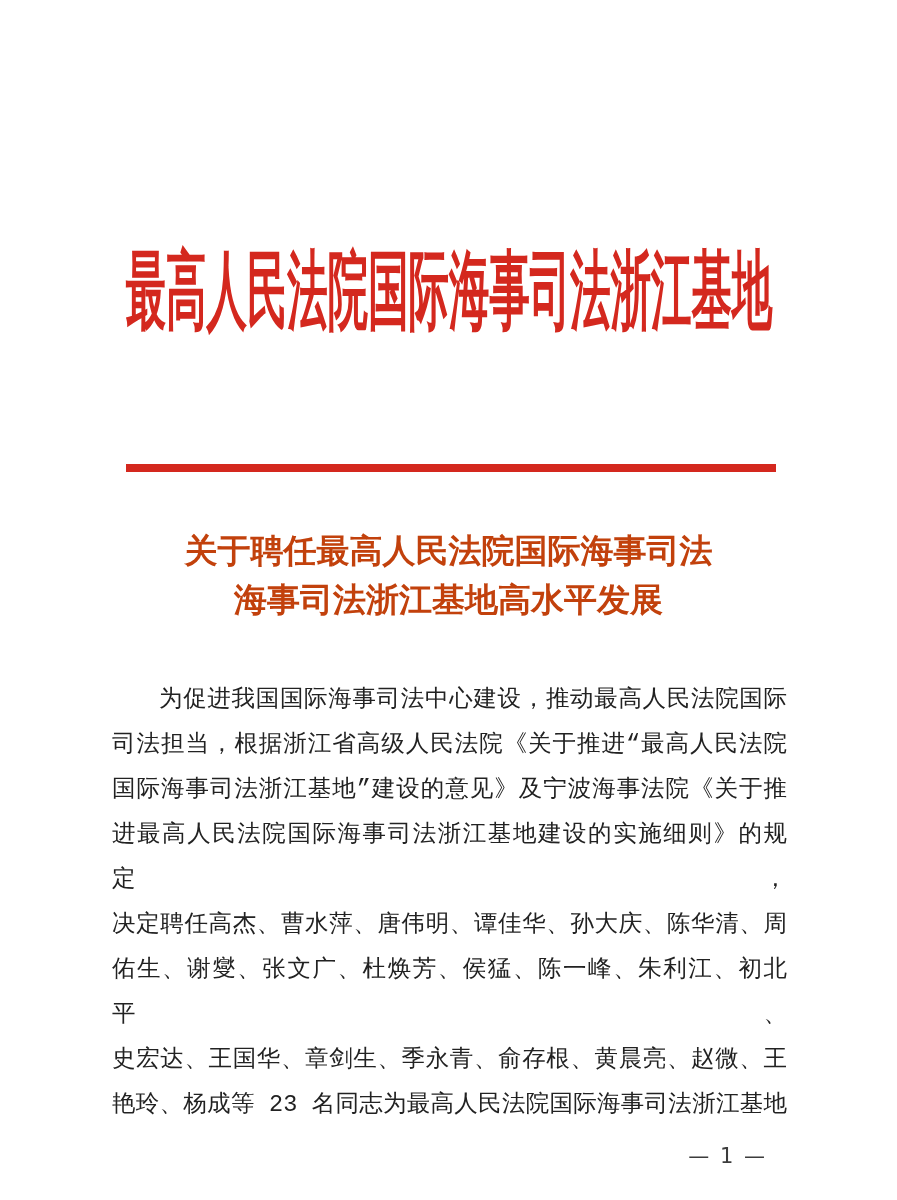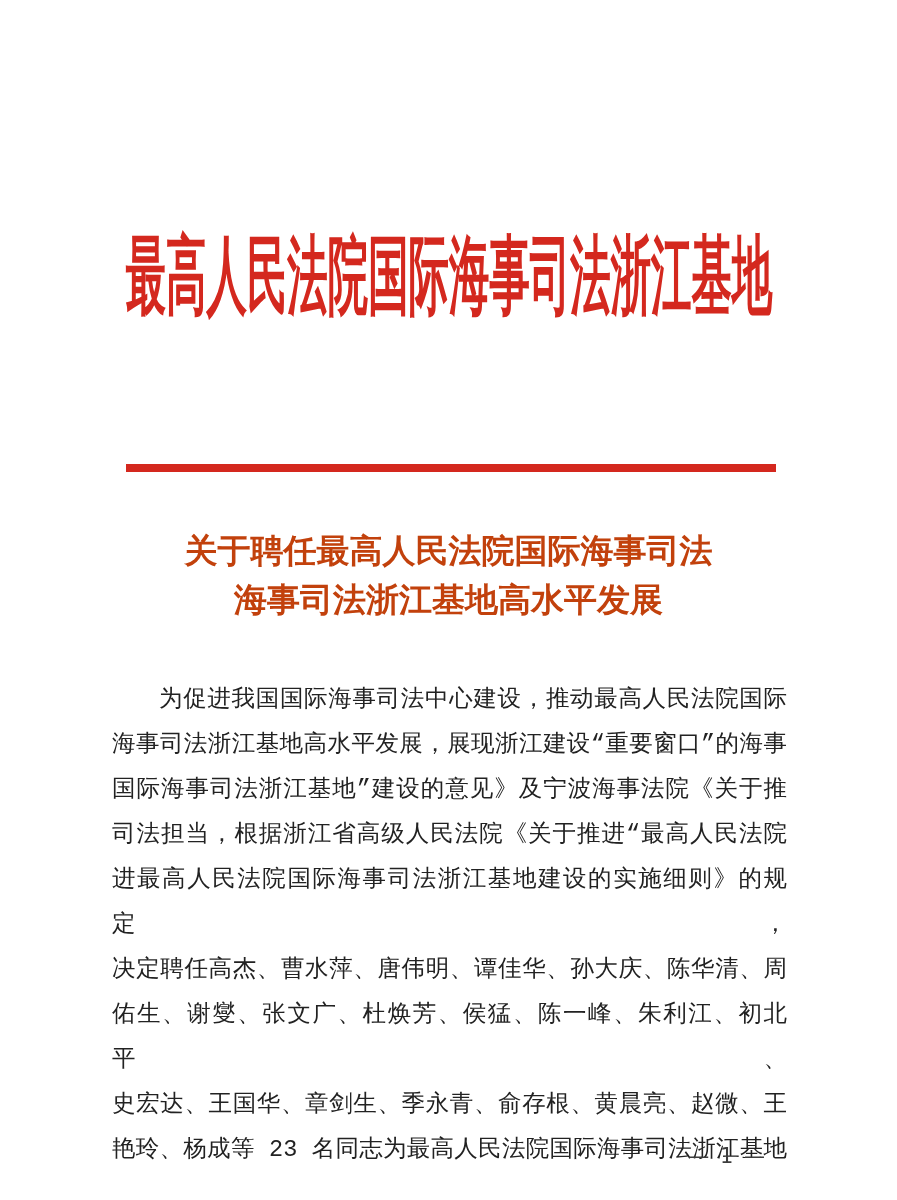--- a/index.html
+++ b/index.html
@@ -11,21 +11,21 @@
     height: 1200px;
     margin: 0 auto;
     background: #ffffff;
     overflow: hidden;
     font-family: "Liberation Serif", "DejaVu Serif", serif;
     color: #1a1a1a;
   }
   
   .letterhead-wrap {
     position: absolute;
-    top: 227px;
+    top: 242px;
     left: 0;
     width: 100%;
     display: flex;
     justify-content: center;
   }
   .letterhead {
     font-size: 86px;
     line-height: 1.15;
     font-weight: bold;
     color: var(--accent-red);
@@ -107,23 +107,22 @@
 
   <div class="red-rule"></div>
 
   <div class="doc-title">
     <div>关于聘任最高人民法院国际海事司法</div>
     <div>海事司法浙江基地高水平发展</div>
   </div>
 
   <div class="body-block">
       <div class="body-line indent">为促进我国国际海事司法中心建设，推动最高人民法院国际</div>
-      <div class="body-line">海事司法浙江基地高水平发展，展现浙江建设“重要窗口”的海事</div>
+      <div class="body-line">司法担当，根据浙江省高级人民法院《关于推进“最高人民法院</div>
       <div class="body-line">国际海事司法浙江基地”建设的意见》及宁波海事法院《关于推</div>
-      <div class="body-line">司法担当，根据浙江省高级人民法院《关于推进“最高人民法院</div>
       <div class="body-line">进最高人民法院国际海事司法浙江基地建设的实施细则》的规定，</div>
       <div class="body-line">决定聘任高杰、曹水萍、唐伟明、谭佳华、孙大庆、陈华清、周</div>
       <div class="body-line">佑生、谢燮、张文广、杜焕芳、侯猛、陈一峰、朱利江、初北平、</div>
       <div class="body-line">史宏达、王国华、章剑生、季永青、俞存根、黄晨亮、赵微、王</div>
       <div class="body-line">艳玲、杨成等 23 名同志为最高人民法院国际海事司法浙江基地</div>
     </div>
 
   <div class="page-number">— 1 —</div>
 
 </div>

